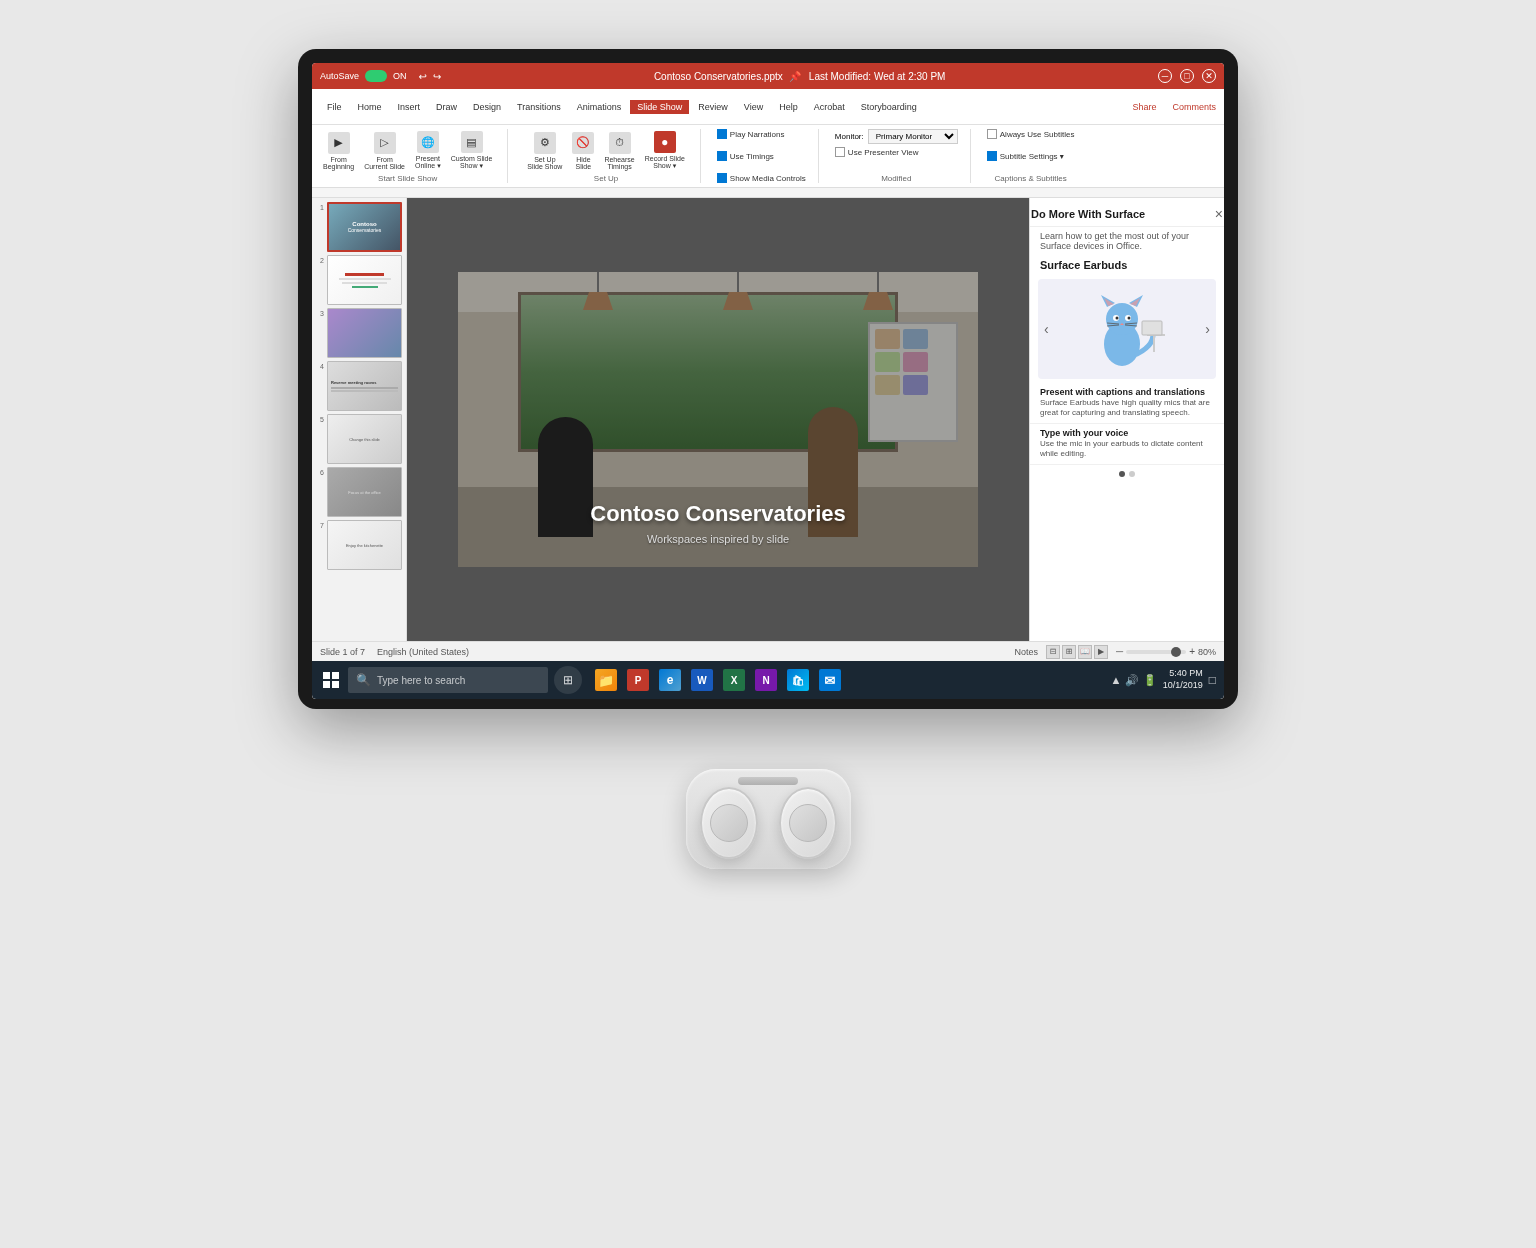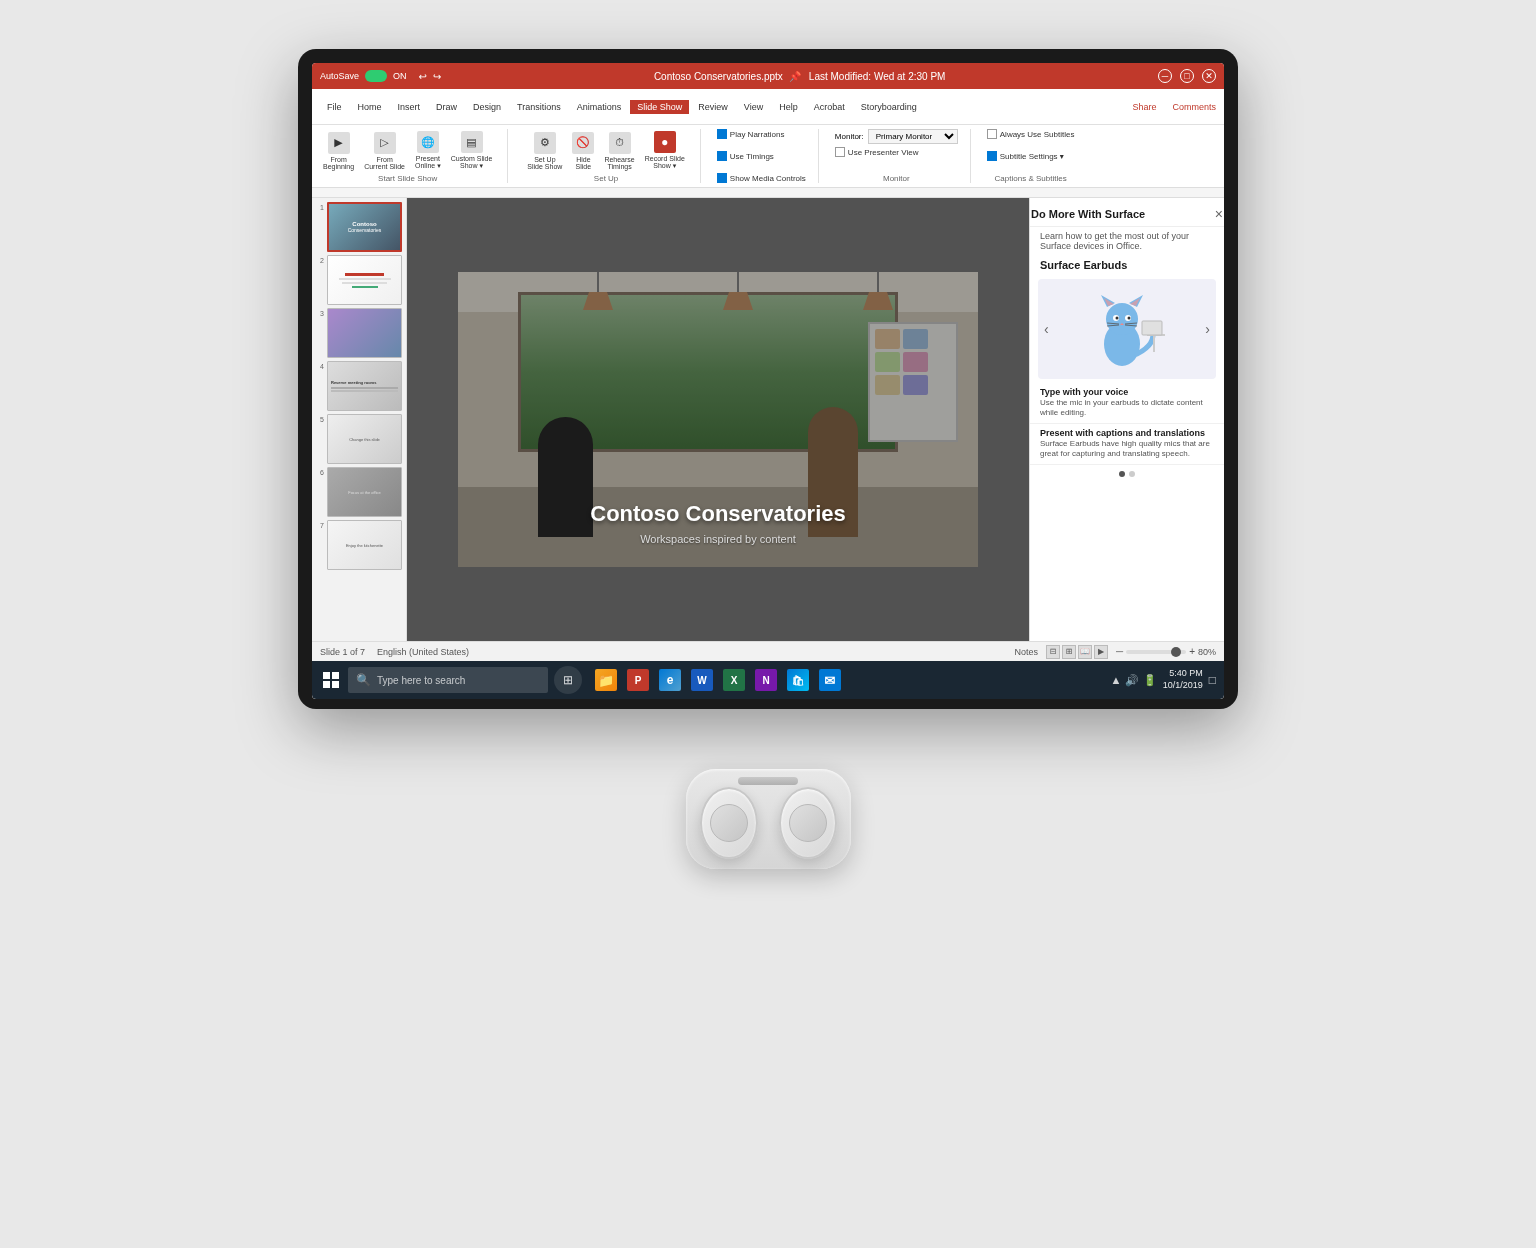--- a/index.html
+++ b/index.html
@@ -876,21 +876,21 @@
                 <span>Monitor:</span>
                 <select class="monitor-select">
                   <option>Primary Monitor</option>
                 </select>
               </div>
               <label class="ribbon-checkbox-item">
                 <span class="cb-box"></span>
                 Use Presenter View
               </label>
             </div>
-            <div class="ribbon-group-title">Monitor</div>
+            <div class="ribbon-group-title">Modified</div>
           </div>
 
           <div class="ribbon-group">
             <div class="ribbon-checkboxes">
               <label class="ribbon-checkbox-item">
                 <span class="cb-box"></span>
                 Always Use Subtitles
               </label>
               <label class="ribbon-checkbox-item">
                 <span class="cb-box checked"></span>
@@ -1001,21 +1001,21 @@
                   <div style="width:25px;height:20px;background:#e8a8c8;border-radius:2px;"></div>
                   <div style="width:25px;height:20px;background:#e8d8a8;border-radius:2px;"></div>
                   <div style="width:25px;height:20px;background:#a8a8e8;border-radius:2px;"></div>
                 </div>
               </div>
             </div>
 
             <div class="slide-overlay"></div>
 
             <div class="slide-title">Contoso Conservatories</div>
-            <div class="slide-subtitle">Workspaces inspired by content</div>
+            <div class="slide-subtitle">Workspaces inspired by slide</div>
           </div>
         </div>
 
         <div class="right-panel">
           <div class="panel-header">
             <span class="panel-title">Do More With Surface</span>
             <span class="panel-close">×</span>
           </div>
           <div class="panel-subtitle">Learn how to get the most out of your Surface devices in Office.</div>
           <div class="panel-section-title">Surface Earbuds</div>
@@ -1051,26 +1051,26 @@
 
               <rect x="60" y="45" width="18" height="2" fill="#ccc"></rect>
               <rect x="66" y="47" width="2" height="16" fill="#ccc"></rect>
 
               <rect x="55" y="32" width="20" height="14" rx="1" fill="#e0e0e0" stroke="#bbb"></rect>
             </svg>
             <span class="carousel-arrow right">›</span>
           </div>
 
           <div class="panel-feature">
+            <div class="panel-feature-title">Present with captions and translations</div>
+            <div class="panel-feature-desc">Surface Earbuds have high quality mics that are great for capturing and translating speech.</div>
+          </div>
+          <div class="panel-feature">
             <div class="panel-feature-title">Type with your voice</div>
             <div class="panel-feature-desc">Use the mic in your earbuds to dictate content while editing.</div>
-          </div>
-          <div class="panel-feature">
-            <div class="panel-feature-title">Present with captions and translations</div>
-            <div class="panel-feature-desc">Surface Earbuds have high quality mics that are great for capturing and translating speech.</div>
           </div>
 
           <div class="panel-dots">
             <span class="dot active"></span>
             <span class="dot"></span>
           </div>
         </div>
 
       </div>
 

